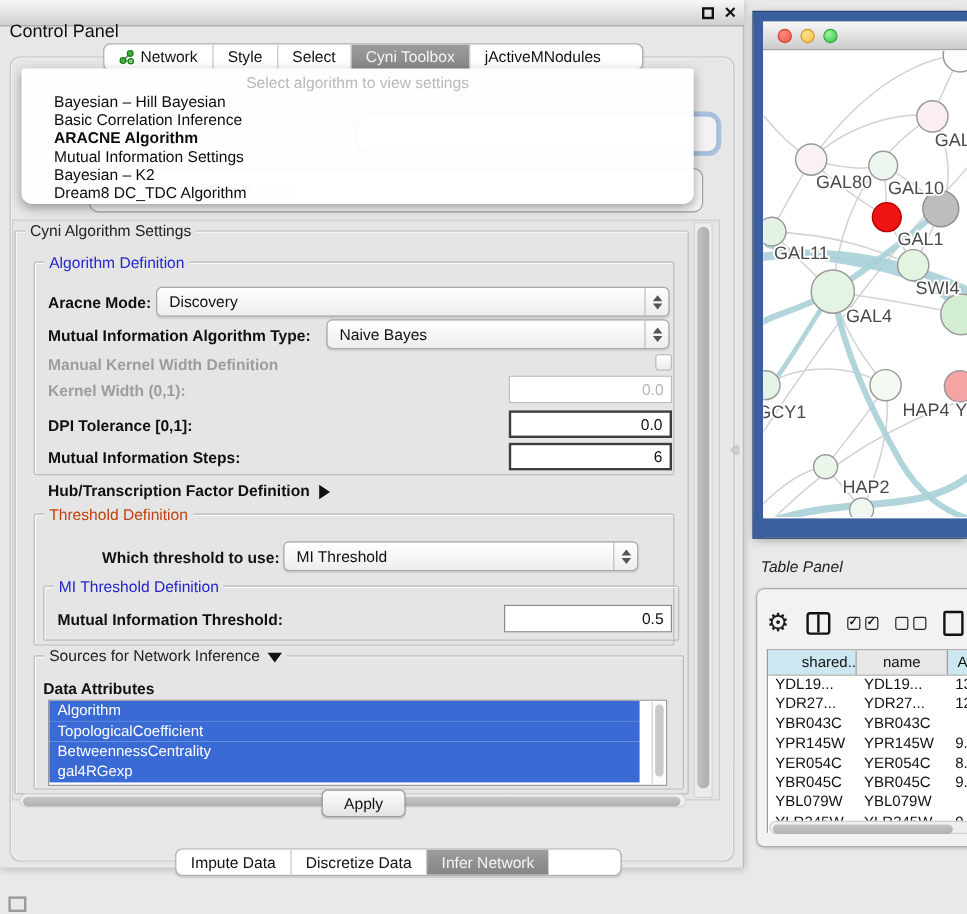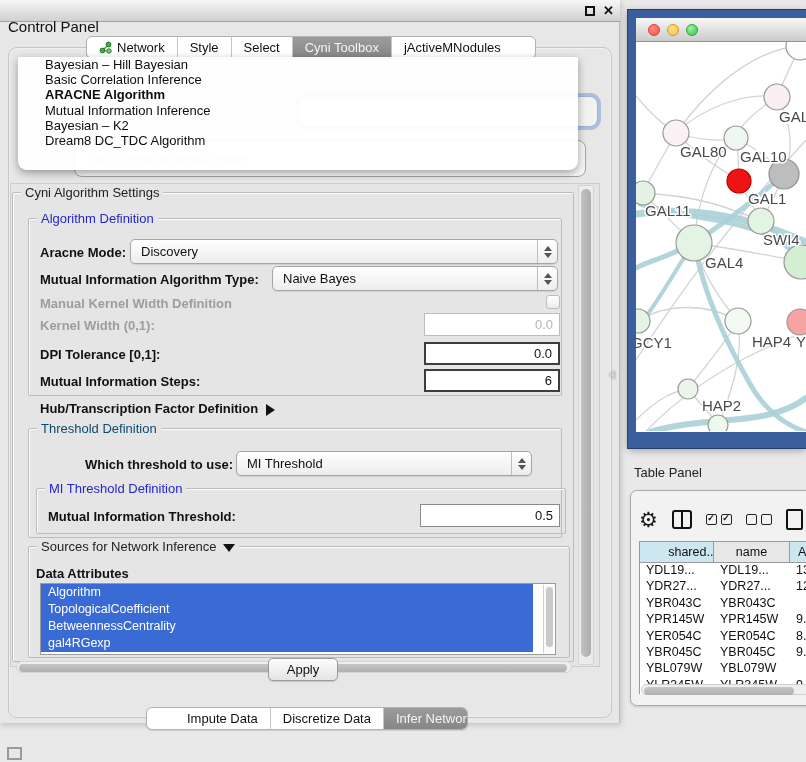--- a/index.html
+++ b/index.html
@@ -46,21 +46,21 @@
   .ghost2 { left:74px; top:140px; width:512px; height:37px; border:1px solid #a3a3a3; border-radius:8px;
             background:#f6f6f6; z-index:5; display:flex; align-items:center; }
   .ghost2 span { font-size:13px; color:#b2b2b2; padding-left:18px; }
 
   
   .group { position:absolute; border:1px solid #bcbcbc; border-radius:2px;
            box-shadow:inset 1px 1px 0 rgba(255,255,255,.85); }
   .gtitle { position:absolute; top:-8px; left:8px; background:#e5e5e5; padding:0 4px; font-size:13px; }
   .gtitle.black { color:#222; }
   .gtitle.blue { color:#2525cd; }
-  .gtitle.green { color:#0c4a6e; }
+  .gtitle.green { color:#c2410c; }
 
   .flabel { position:absolute; font-size:13px; font-weight:bold; color:#111; white-space:nowrap; }
   .flabel.dis { color:#9d9d9d; }
 
   .combo { position:absolute; height:25px; background:linear-gradient(#ffffff,#ededed);
            border:1px solid #a6a6a6; border-radius:5px; display:flex; align-items:center;
            box-shadow:0 1px 1px rgba(0,0,0,.1); }
   .combo .val { font-size:13px; color:#111; padding-left:10px; flex:1; }
   .combo .stepper { width:20px; height:100%; border-left:1px solid #bdbdbd; display:flex; flex-direction:column;
                     align-items:center; justify-content:center; gap:2px; }
@@ -101,21 +101,21 @@
   .net-titlebar { height:24px; background:linear-gradient(#f8f8f8,#cbcbcb); border-bottom:1px solid #949494;
                   display:flex; align-items:center; padding-left:12px; gap:7px; }
   .tl { width:12px; height:12px; border-radius:50%; }
   .tl.red { background:radial-gradient(circle at 35% 30%, #ff8a80, #f4544c); border:1px solid #d6403a; }
   .tl.yel { background:radial-gradient(circle at 35% 30%, #ffe08a, #f5bf4f); border:1px solid #d29a26; }
   .tl.grn { background:radial-gradient(circle at 35% 30%, #9ff0a0, #33c748); border:1px solid #27a83a; }
   .netcanvas { position:relative; width:170px; height:389px; background:#ffffff; overflow:hidden; }
   .netcanvas svg { position:absolute; left:0; top:0; }
 
   
-  .tp-title { left:634px; top:465px; font-size:13px; color:#222; }
+  .tp-title { left:634px; top:465px; font-size:13px; color:#222;font-style:italic; }
   .tpanel { left:630px; top:490px; width:190px; height:216px; background:#f2f2f2; border:1px solid #ababab;
             border-radius:7px; box-shadow:0 1px 3px rgba(0,0,0,.15); overflow:hidden; }
   .tp-toolbar { position:absolute; left:8px; top:8px; width:180px; height:40px; display:flex; align-items:center; gap:14px; }
   .gear { font-size:21px; color:#1c1c1c; line-height:1; }
   .split-ico { width:20px; height:19px; border:2px solid #111; border-radius:3px; position:relative; }
   .split-ico::after { content:""; position:absolute; left:7px; top:0; width:2px; height:15px; background:#111; }
   .pair { display:flex; gap:4px; }
   .cb { width:11px; height:11px; border:1.6px solid #222; border-radius:2px; position:relative; font-size:9px; }
   .cb.ck::after { content:"\2713"; position:absolute; left:0.5px; top:-2px; color:#111; font-weight:bold; }
   .doc-ico { width:17px; height:21px; border:2px solid #111; border-radius:2px; }
@@ -177,25 +177,26 @@
         <span>jActiveMNodules</span>
       </div>
   </div>
 
   <div class="abs ghost1"></div>
   <div class="abs ghost2">
     <span>gal filtered.sif default node</span>
   </div>
 
   <div class="abs dd-overlay">
+    <div class="dd-prompt">Select algorithm to view settings</div>
     <div>
         <div class="dd-item">Bayesian – Hill Bayesian</div>
         <div class="dd-item">Basic Correlation Inference</div>
         <div class="dd-item bold">ARACNE Algorithm</div>
-        <div class="dd-item">Mutual Information Inference</div>
+        <div class="dd-item">Mutual Information Settings</div>
         <div class="dd-item">Bayesian – K2</div>
         <div class="dd-item">Dream8 DC_TDC Algorithm</div>
       </div>
   </div>
 
   <div class="group" style="left:12px; top:192px; width:562px; height:470px; background:#e5e5e5;">
     <span class="gtitle black">Cyni Algorithm Settings</span>
   </div>
 
   <div class="group" style="left:28px; top:218px; width:534px; height:178px;">
@@ -268,21 +269,21 @@
         <div class="attr-scroll-thumb"></div>
       </div>
   </div>
 
   <div class="hscroll" style="left:16px; top:661px; width:556px;">
     <div class="hscroll-thumb" style="width:548px;"></div>
   </div>
 
   <div class="apply-btn">Apply</div>
 
-  <div class="abs seg-bar" style="left:146px; top:707px; width:322px; z-index:10;padding-left:28px;">
+  <div class="abs seg-bar" style="left:146px; top:707px; width:372px; z-index:10;">
     <div class="seg">
         <span>Impute Data</span>
       </div>
     <div class="seg">
         <span>Discretize Data</span>
       </div>
     <div class="seg sel">
         <span>Infer Network</span>
       </div>
   </div>

